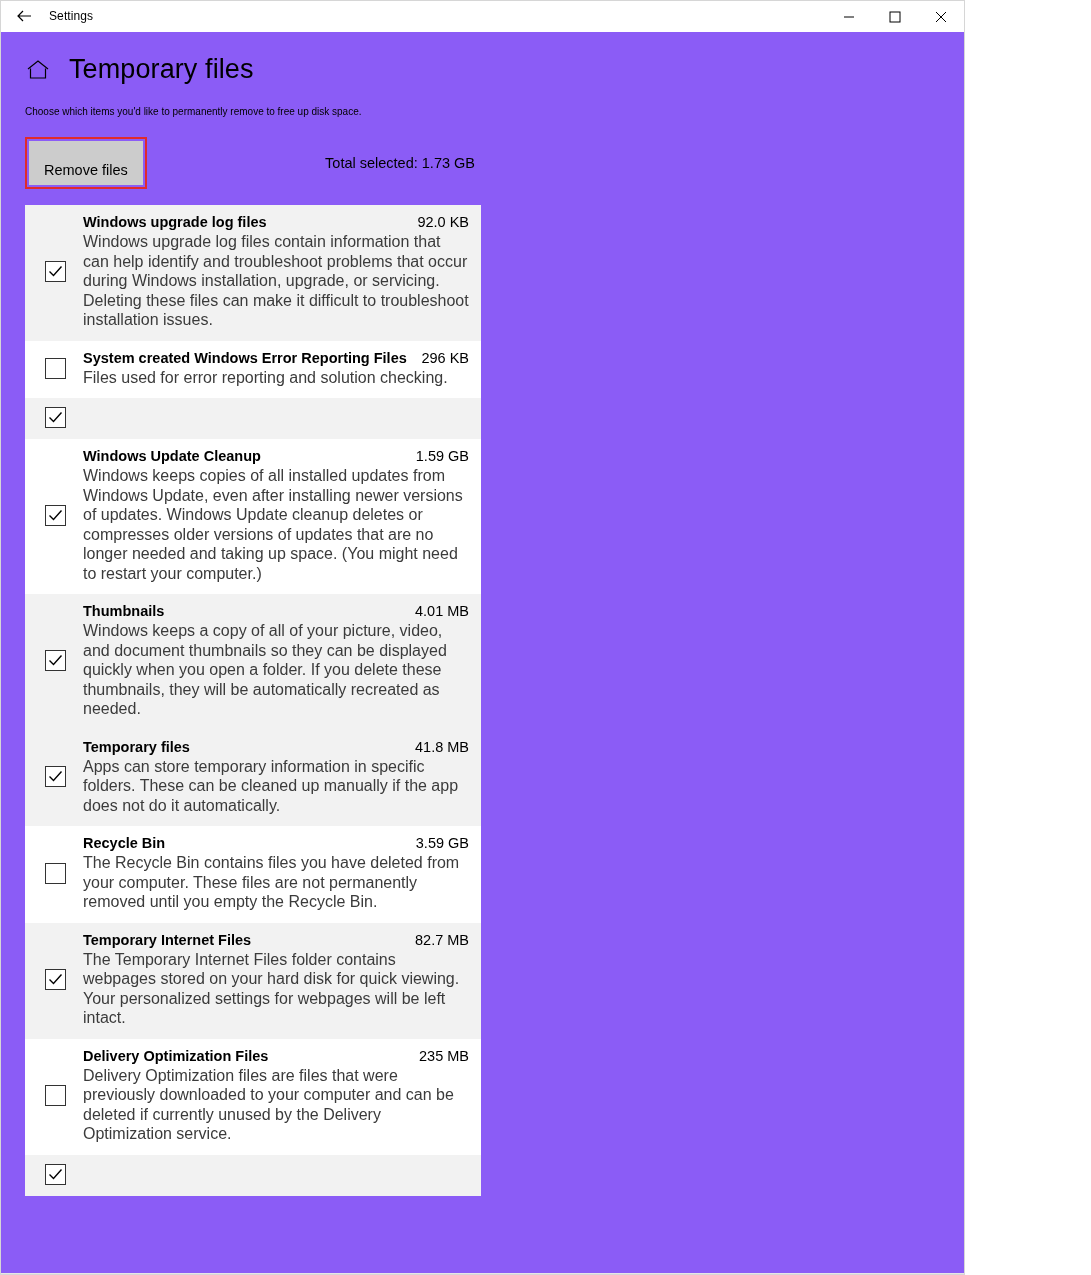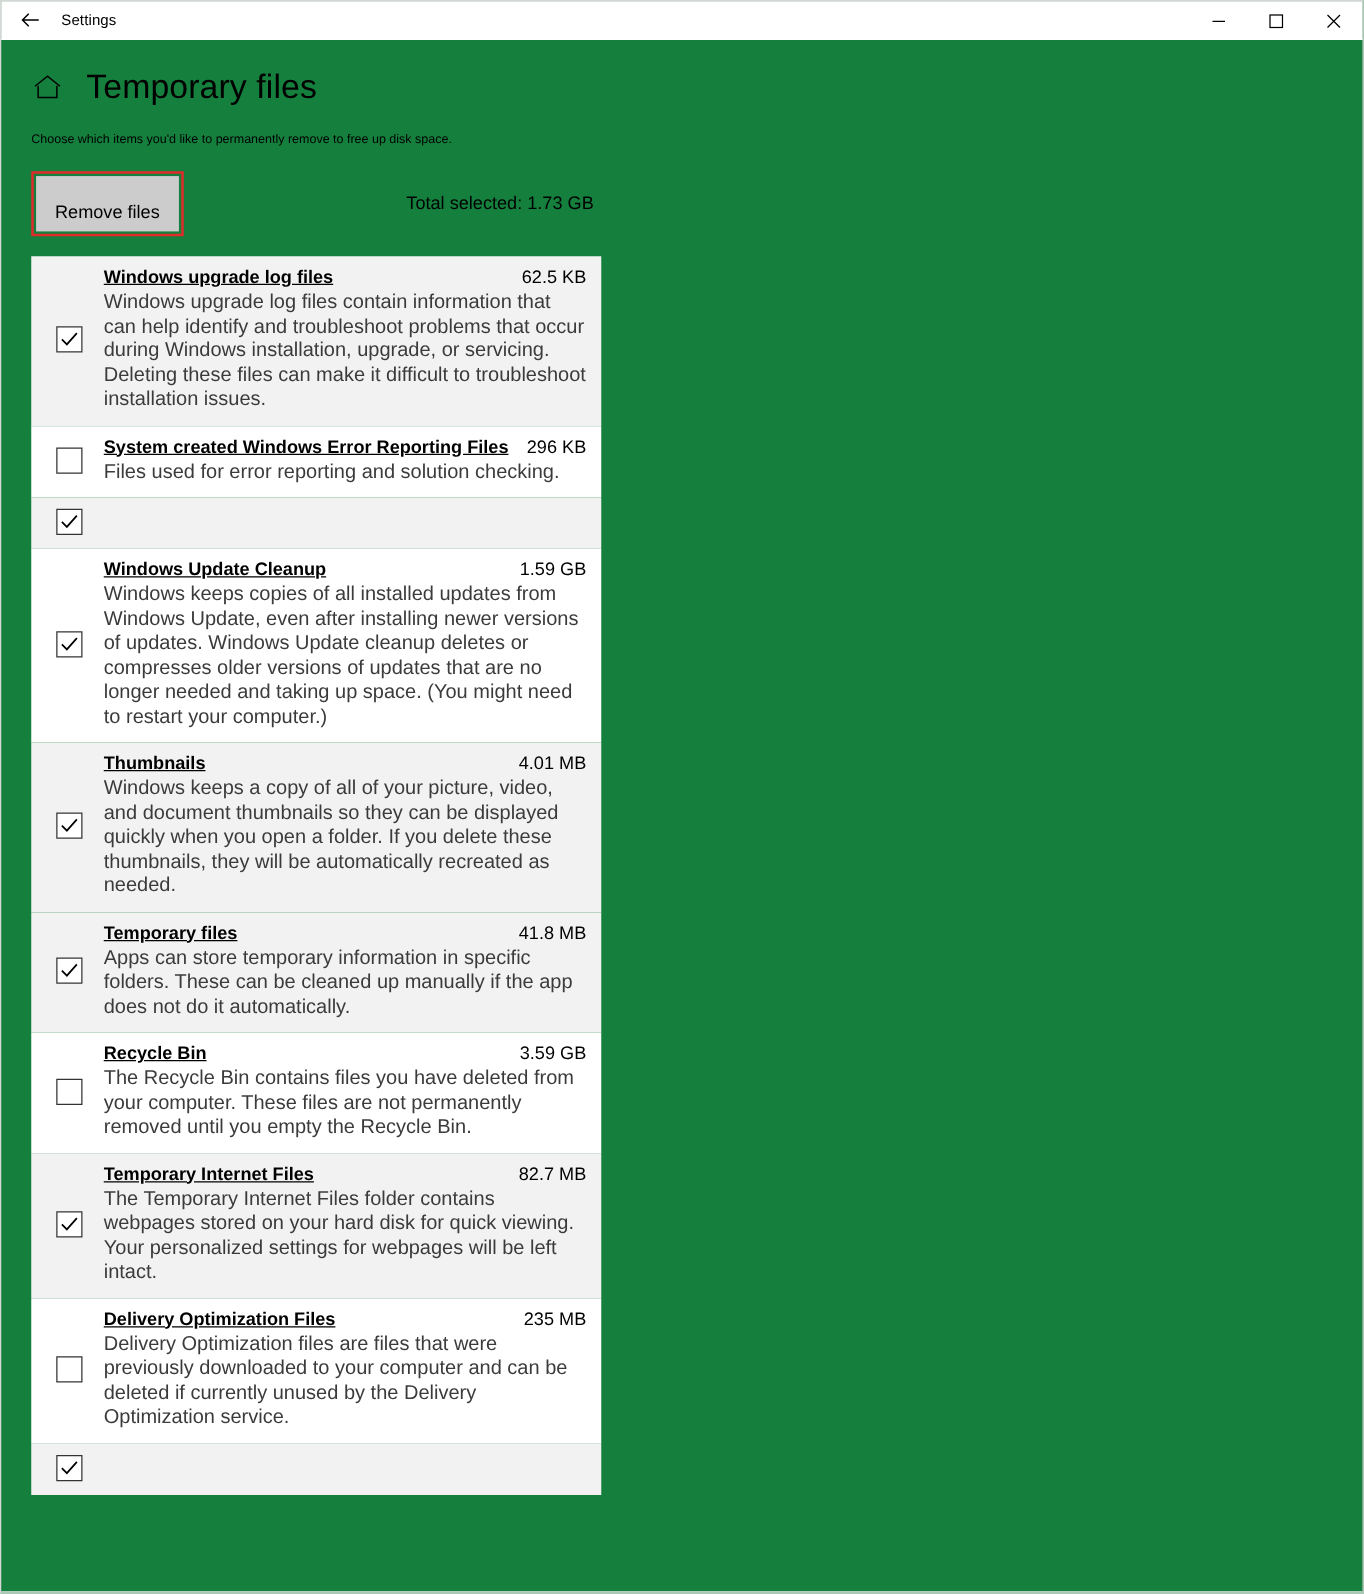--- a/index.html
+++ b/index.html
@@ -8,23 +8,23 @@
     padding: 0;
     width: 1091px;
     height: 1275px;
     background: #ffffff;
     font-family: "Liberation Sans", sans-serif;
     color: #000000;
     overflow: hidden;
   }
   .window {
     position: relative;
-    width: 1091px;
+    width: 965px;
     height: 1275px;
-    background: #15803d;
+    background: #8b5cf6;
     border: 1px solid #d6d6d6;
   }
   
   .titlebar {
     height: 31px;
     display: flex;
     align-items: center;
     background: #ffffff;
     border-bottom: 1px solid #ffffff;
     position: relative;
@@ -157,21 +157,20 @@
   .item-main { flex: 1 1 auto; min-width: 0; }
   .item-top {
     display: flex;
     align-items: baseline;
   }
   .item-name {
     font-size: 14.5px;
     font-weight: bold;
     color: #000;
     flex: 1 1 auto;
-    text-decoration: underline;
   }
   .item-size {
     font-size: 14.5px;
     color: #000;
     margin-left: 10px;
     white-space: nowrap;
   }
   .item-desc {
     font-size: 16px;
     color: #3b3b3b;
@@ -246,21 +245,21 @@
         <div class="cb-col">
           <div class="checkbox checked">
             <svg width="15" height="13" viewBox="0 0 15 13">
                 <path d="M1.5 6.5 L5.5 10.5 L13.5 1.5" stroke="#000" stroke-width="1.4" fill="none"></path>
               </svg>
           </div>
         </div>
         <div class="item-main">
           <div class="item-top">
             <div class="item-name">Windows upgrade log files</div>
-            <div class="item-size">62.5 KB</div>
+            <div class="item-size">92.0 KB</div>
           </div>
           <div class="item-desc">Windows upgrade log files contain information that can help identify and troubleshoot problems that occur during Windows installation, upgrade, or servicing.  Deleting these files can make it difficult to troubleshoot installation issues.</div>
         </div>
       </div>
 
       <div class="file-item">
         <div class="cb-col">
           <div class="checkbox">
             
           </div>

